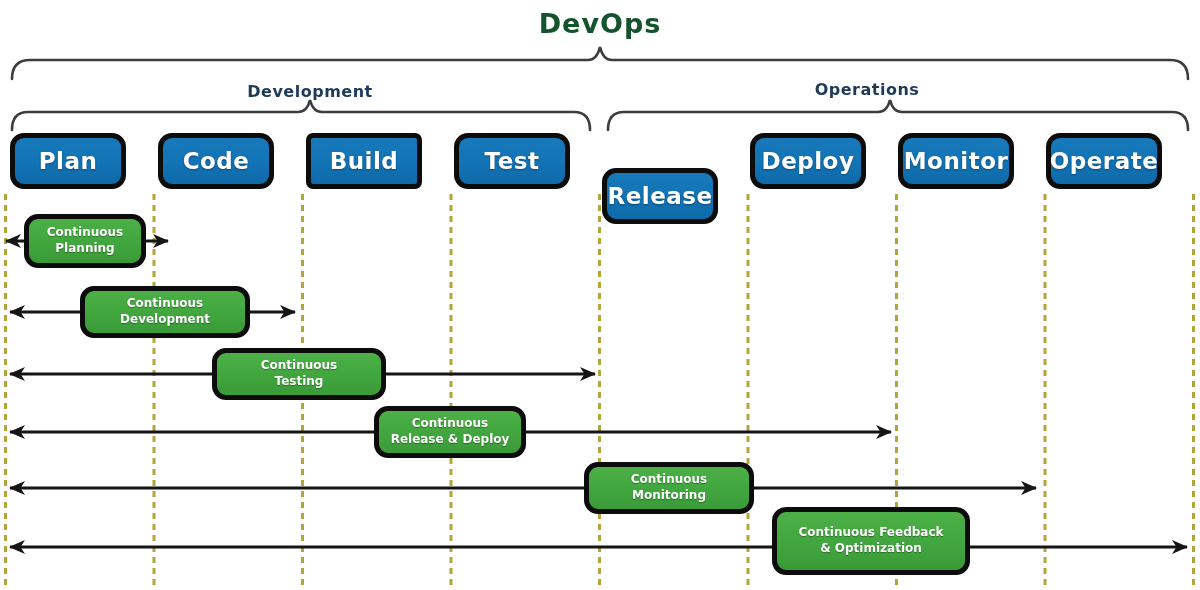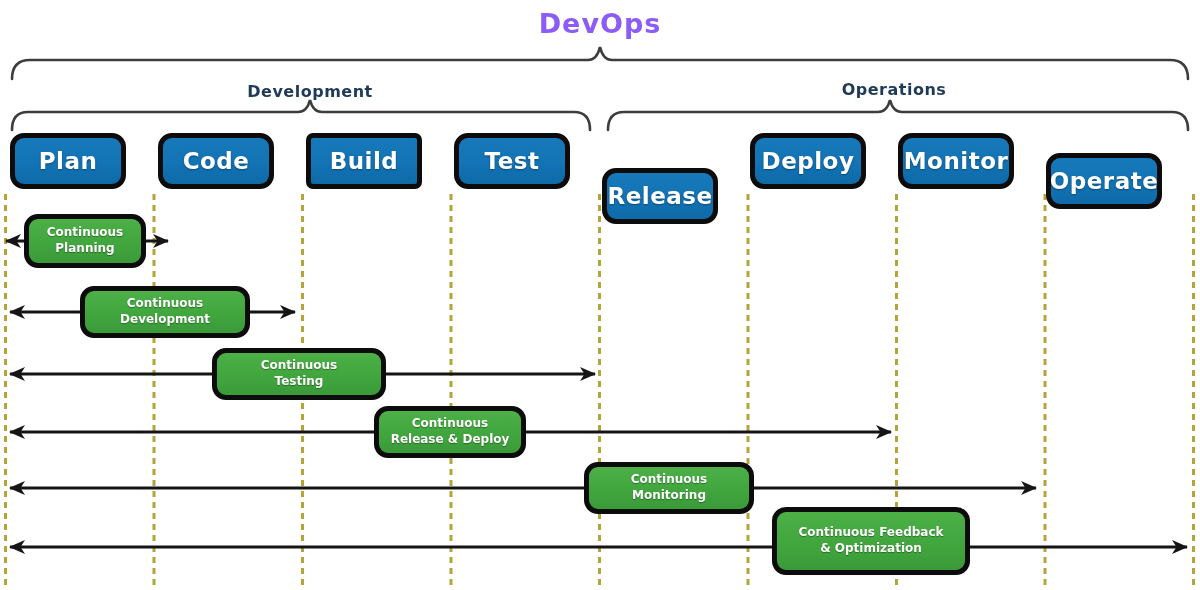--- a/index.html
+++ b/index.html
@@ -13,21 +13,21 @@
     font-family: "DejaVu Sans", "Liberation Sans", sans-serif;
   }
   .title {
     position: absolute;
     left: 0; right: 0;
     top: 8px;
     text-align: center;
     font-size: 27px;
     font-weight: bold;
     letter-spacing: 1px;
-    color: #8b5cf6;
+    color: #14532d;
   }
   .section-label {
     position: absolute;
     font-size: 16px;
     font-weight: bold;
     letter-spacing: 0.5px;
     color: #1e3a56;
     transform: translateX(-50%);
     white-space: nowrap;
   }
@@ -72,21 +72,21 @@
   }
 </style>
 </head>
 <body>
 
 <div class="canvas">
 
   <div class="title">DevOps</div>
 
   <div class="section-label" style="left:310px; top:82px;">Development</div>
-  <div class="section-label" style="left:894px; top:80px;">Operations</div>
+  <div class="section-label" style="left:867px; top:80px;">Operations</div>
 
   <svg class="svg-layer" viewBox="0 0 1200 590">
     <defs>
       <marker id="ah" markerUnits="userSpaceOnUse" markerWidth="18" markerHeight="16" refX="15" refY="7" orient="auto-start-reverse">
         <path d="M0,0 L16,7 L0,14 L4.5,7 Z" fill="#151515"></path>
       </marker>
     </defs>
 
     <path d="M12,79 Q12,60 30,60 L588,60 Q597,60 600,47 Q603,60 612,60 L1170,60 Q1188,60 1188,79" fill="none" stroke="#3d3d3d" stroke-width="2.6" stroke-linecap="round"></path>
 
@@ -130,21 +130,21 @@
     </div>
   <div class="stage-box" style="left:602px;margin-top:35px;">
       <span>Release</span>
     </div>
   <div class="stage-box" style="left:898px;">
       <span>Monitor</span>
     </div>
   <div class="stage-box" style="left:750px;">
       <span>Deploy</span>
     </div>
-  <div class="stage-box" style="left:1046px;margin-top:20px;">
+  <div class="stage-box" style="left:1046px;">
       <span>Operate</span>
     </div>
 
   <div class="practice-box" style="left:24px;  top:214px; width:122px; height:54px;">
     <span>Continuous</span>
     <span>Planning</span>
   </div>
   <div class="practice-box" style="left:80px;  top:286px; width:170px; height:52px;">
     <span>Continuous</span>
     <span>Development</span>

